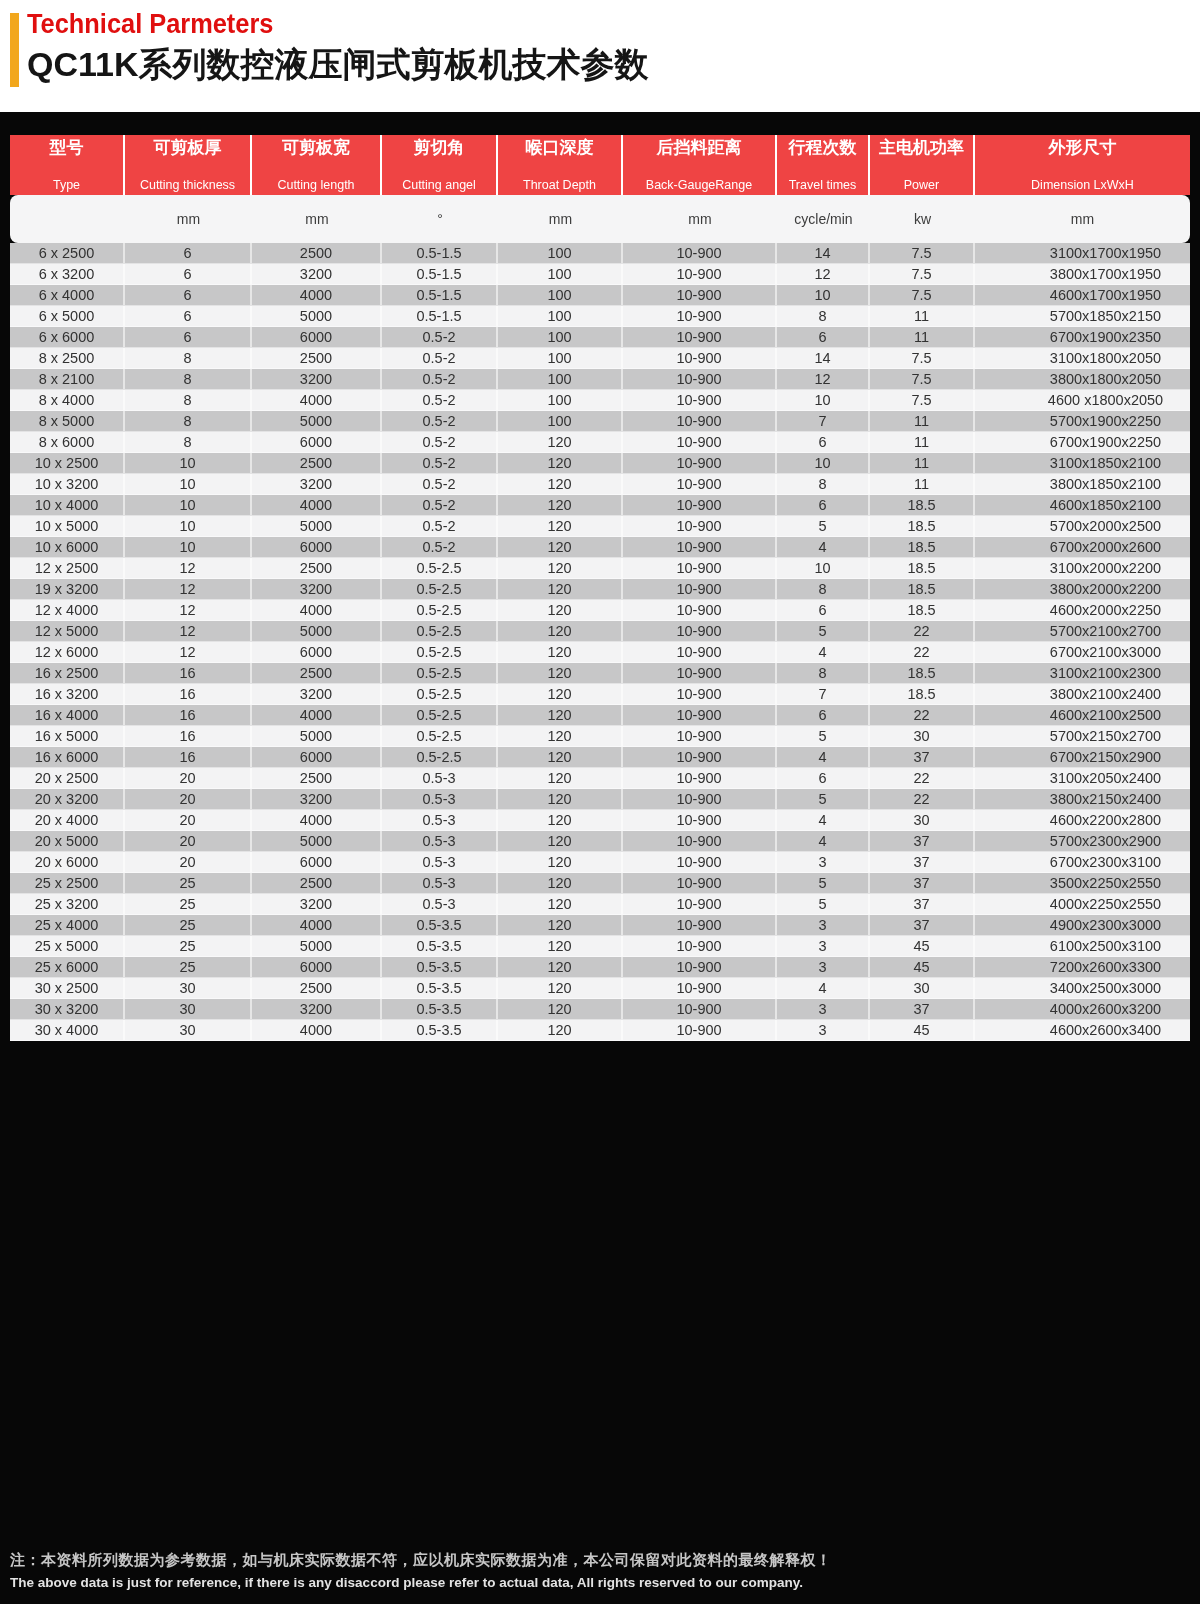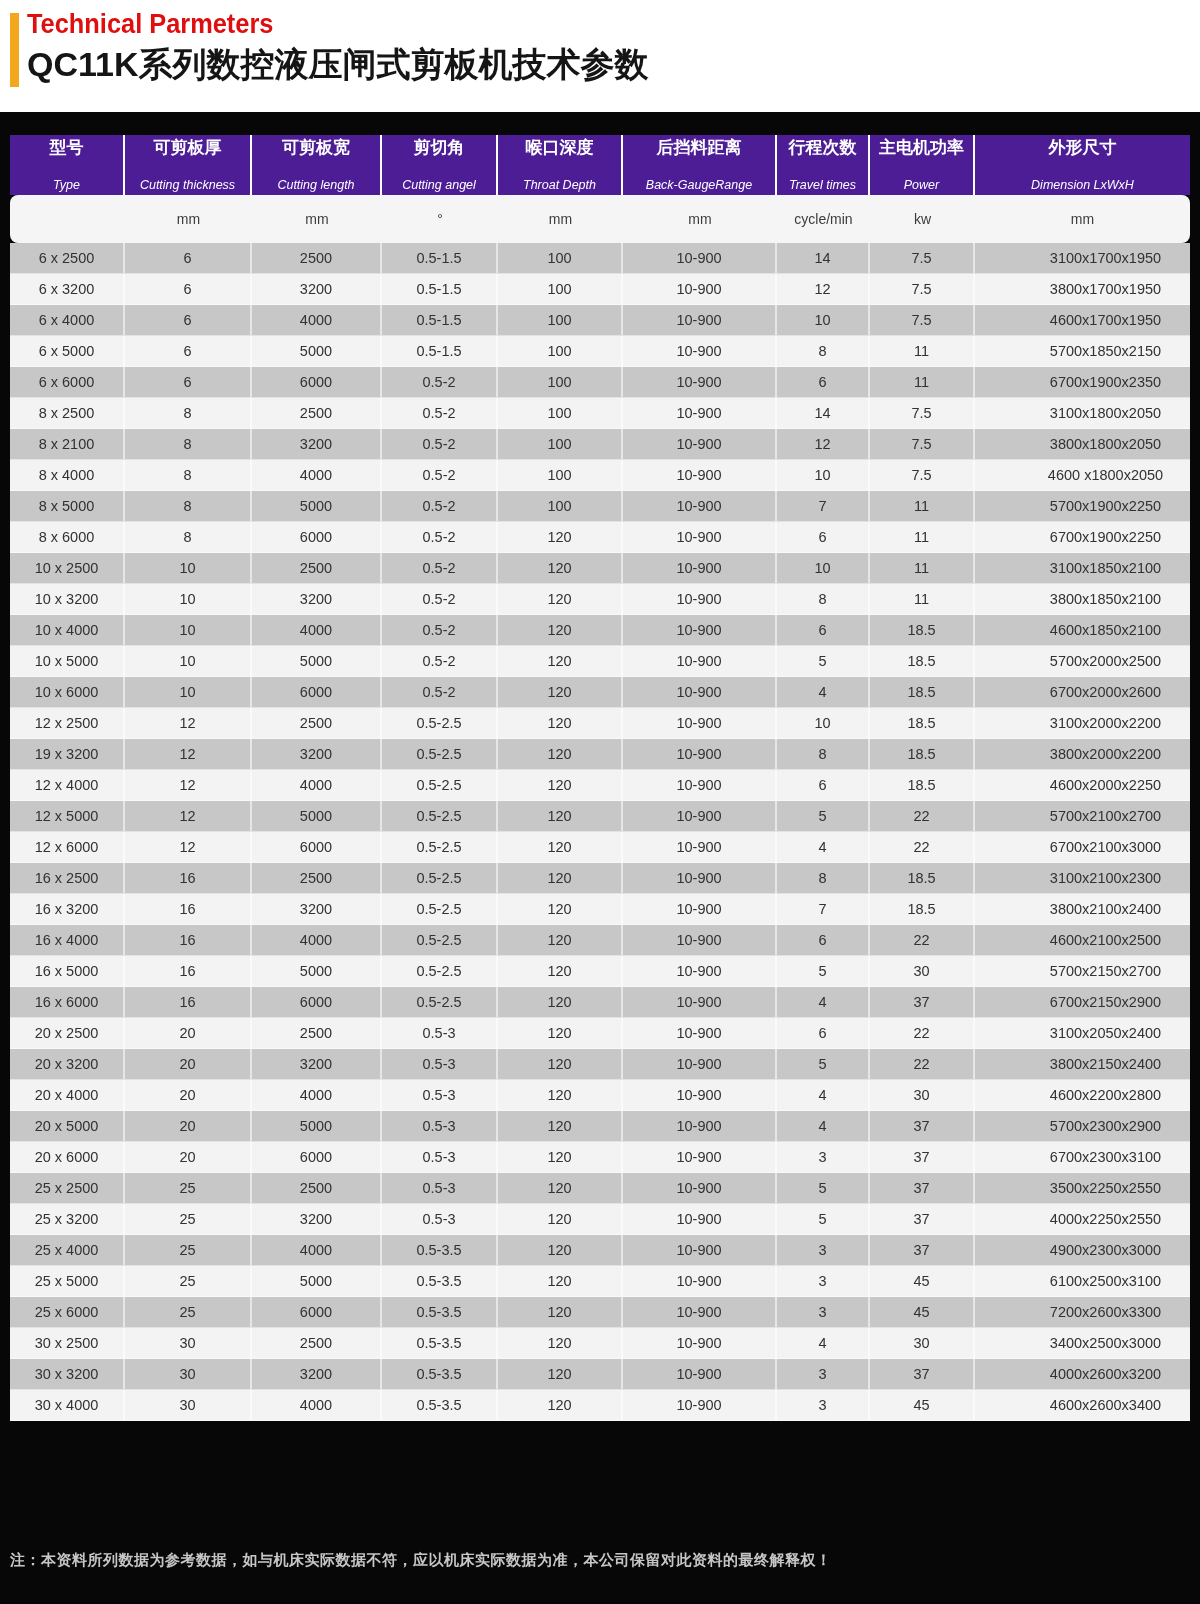--- a/index.html
+++ b/index.html
@@ -38,39 +38,39 @@
 
   
   .spec-table {
     position: absolute; left: 10px; top: 135px;
     width: 1180px;
   }
   .grid {
     display: grid;
     grid-template-columns: 115fr 127fr 130fr 116fr 125fr 154fr 93fr 105fr 215fr;
   }
-  .thead { height: 60px; background: #4c1d95; }
+  .thead { height: 60px; background: #ef4444; }
   .th {
     display: flex; flex-direction: column;
     justify-content: center; align-items: center;
     color: #ffffff; text-align: center;
     border-right: 2px solid #ffffff;
     overflow: hidden;
   }
   .th:last-child { border-right: none; }
   .th .zh { font-size: 17px; font-weight: bold; line-height: 1.25; }
-  .th .en { font-size: 12.5px; line-height: 1.2; margin-top: 19px; font-style: italic; }
+  .th .en { font-size: 12.5px; line-height: 1.2; margin-top: 19px; }
 
   .units { height: 48px; background: #f5f5f6; border-radius: 8px; }
   .unit {
     display: flex; align-items: center; justify-content: center;
     font-size: 14px; color: #3d3d3d;
   }
 
-  .tr { height: 31px; border-bottom: 1.5px solid rgba(255,255,255,.5); }
+  .tr { height: 21px; border-bottom: 1.5px solid rgba(255,255,255,.5); }
   .tr.gray  { background: #c7c7c8; }
   .tr.light { background: #f3f3f4; }
   .td {
     display: flex; align-items: center; justify-content: center;
     font-size: 14.5px; color: #323232;
     border-right: 2px solid rgba(255,255,255,.55);
     white-space: nowrap; overflow: hidden;
   }
   .td:last-child { border-right: none; padding-left: 46px; }
 
@@ -568,15 +568,16 @@
           <div class="td">10-900</div>
           <div class="td">3</div>
           <div class="td">45</div>
           <div class="td">4600x2600x3400</div>
         </div>
       </div>
   </div>
 
   <div class="footer">
     <div class="note-zh">注：本资料所列数据为参考数据，如与机床实际数据不符，应以机床实际数据为准，本公司保留对此资料的最终解释权！</div>
+    <div class="note-en">The above data is just for reference, if there is any disaccord please refer to actual data, All rights reserved to our company.</div>
   </div>
 
 </div>
 
 </body></html>

